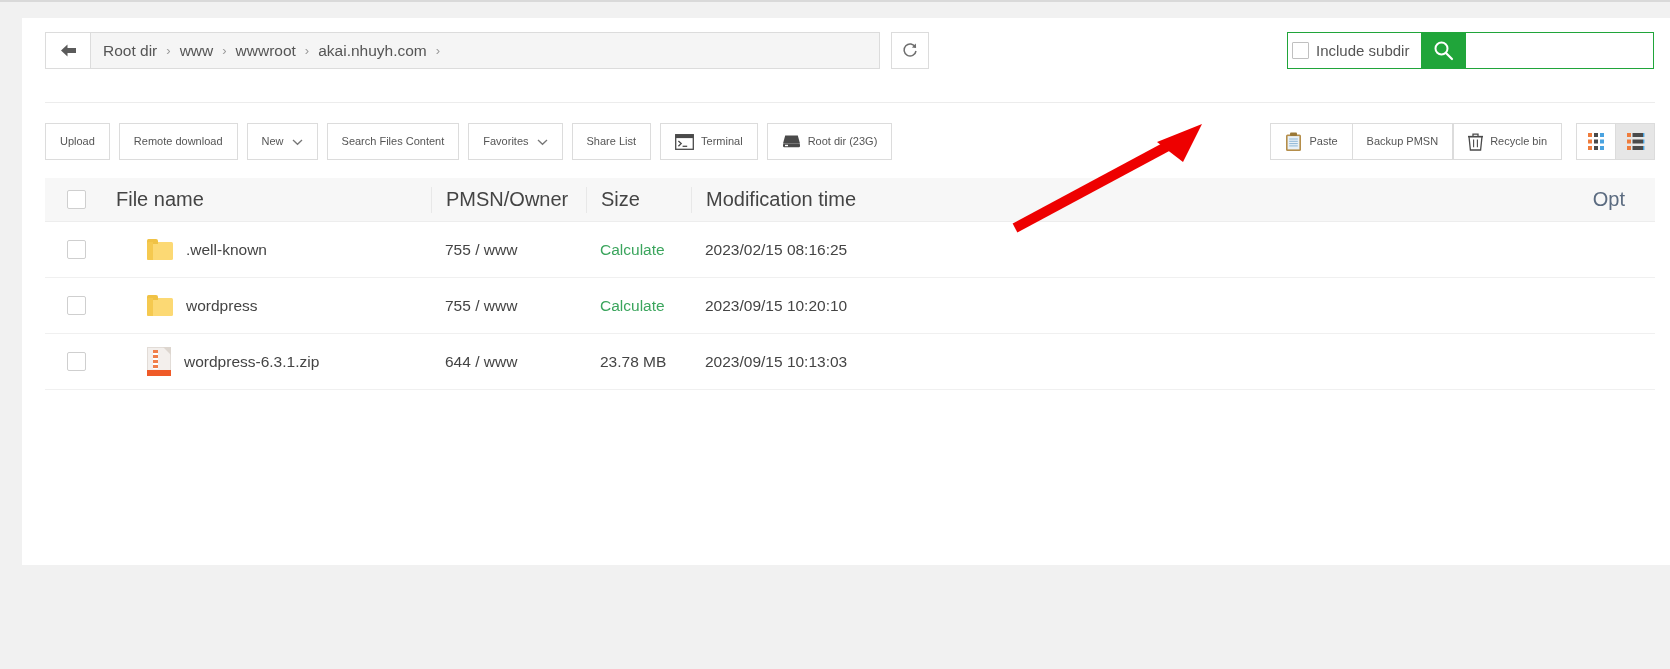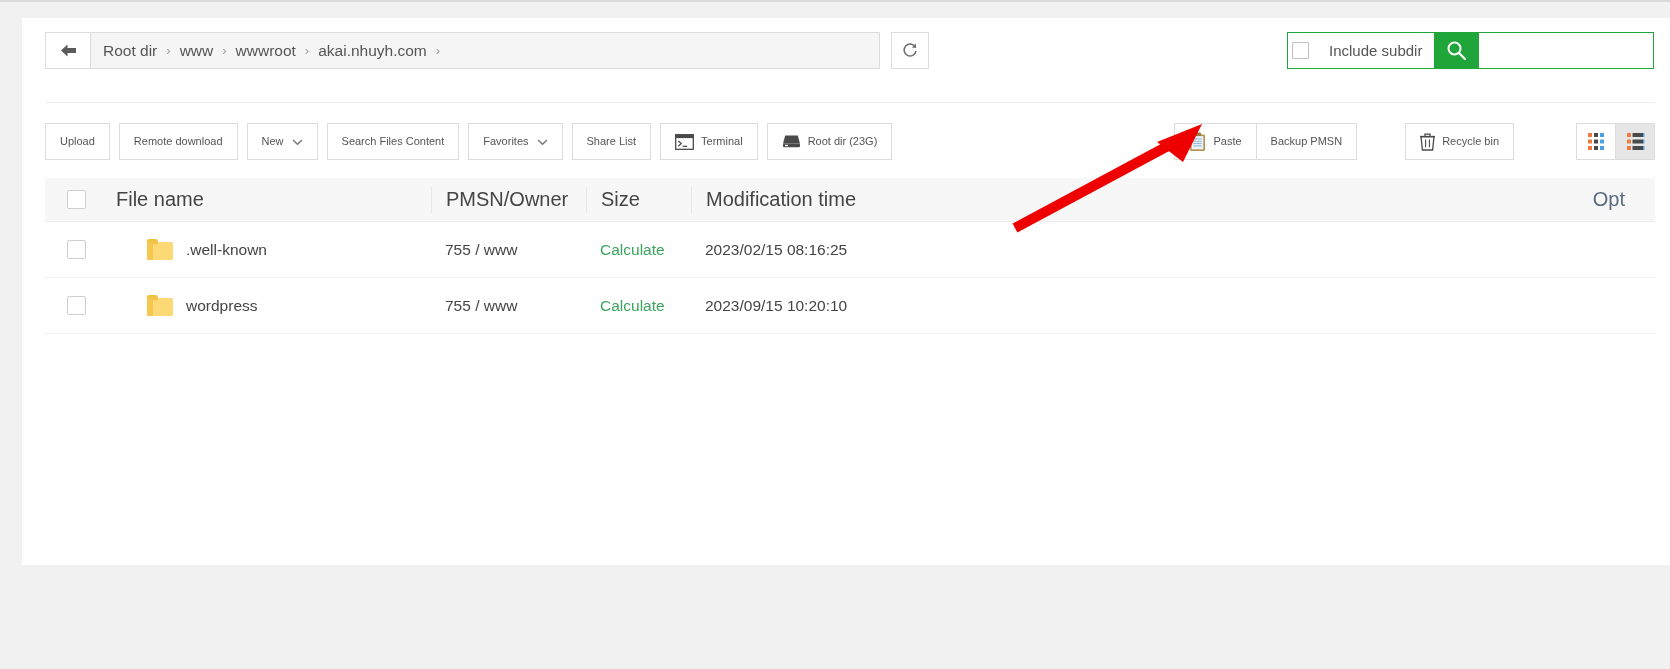--- a/index.html
+++ b/index.html
@@ -75,21 +75,21 @@
     flex: 1;
     border: none; outline: none;
     padding: 0 12px;
     font-size: 15px;
     color: #444;
     font-family: "Liberation Sans", sans-serif;
     background: #fff;
   }
   .search-input::placeholder { color: #a6a6a6; }
   .subdir-box {
-    display: flex; align-items: center; gap: 20px;
+    display: flex; align-items: center; gap: 7px;
     padding: 0 12px 0 4px;
     background: #fff;
     cursor: pointer;
     white-space: nowrap;
   }
   .cbox {
     width: 17px; height: 17px;
     border: 1px solid #c0c0c0;
     background: #fff;
     border-radius: 1px;
@@ -108,21 +108,21 @@
     position: absolute; left: 23px; top: 84px;
     width: 1610px; height: 1px; background: #ececec;
   }
 
   
   .toolbar {
     position: absolute; left: 23px; top: 105px;
     width: 1610px; height: 37px;
   }
   .tb-left { position: absolute; left: 0; top: 0; display: flex; gap: 9px; }
-  .tb-right { position: absolute; right: 0; top: 0; display: flex; align-items: stretch; gap: 48px; }
+  .tb-right { position: absolute; right: 0; top: 0; display: flex; align-items: stretch; }
   .btn {
     height: 37px;
     border: 1px solid #dcdcdc;
     background: #fff;
     color: #555;
     font-size: 11px;
     font-family: "Liberation Sans", sans-serif;
     padding: 0 14px;
     display: inline-flex; align-items: center; gap: 7px;
     cursor: pointer;
@@ -444,20 +444,39 @@
       </div>
       <div class="c-pmsn">755 / www</div>
       <div class="c-size">
         <span class="calc">Calculate</span>
       </div>
       <div class="c-mtime">2023/09/15 10:20:10</div>
       <div class="c-ps"></div>
       <div class="c-opt"></div>
     </div>
 
+    <div class="trow">
+      <div class="c-check">
+        <span class="cb"></span>
+      </div>
+      <div class="c-name">
+        <span class="zipicon">
+          <span class="sheet"></span>
+            <span class="corner"></span>
+            <span class="zip"></span>
+            <span class="base"></span>
+        </span>
+        <span>wordpress-6.3.1.zip</span>
+      </div>
+      <div class="c-pmsn">644 / www</div>
+      <div class="c-size">23.78 MB</div>
+      <div class="c-mtime">2023/09/15 10:13:03</div>
+      <div class="c-ps"></div>
+      <div class="c-opt"></div>
+    </div>
   </div>
 
   <svg class="annot-arrow" width="230" height="120" viewBox="0 0 230 120" style="left:975px; top:102px;">
     <g>
       <line x1="18" y1="108" x2="182" y2="20" stroke="#ee0000" stroke-width="10" stroke-linecap="butt"></line>
       <path d="M205 4 L160 22 L186 42 Z" fill="#ee0000"></path>
     </g>
   </svg>
 
 </div>

